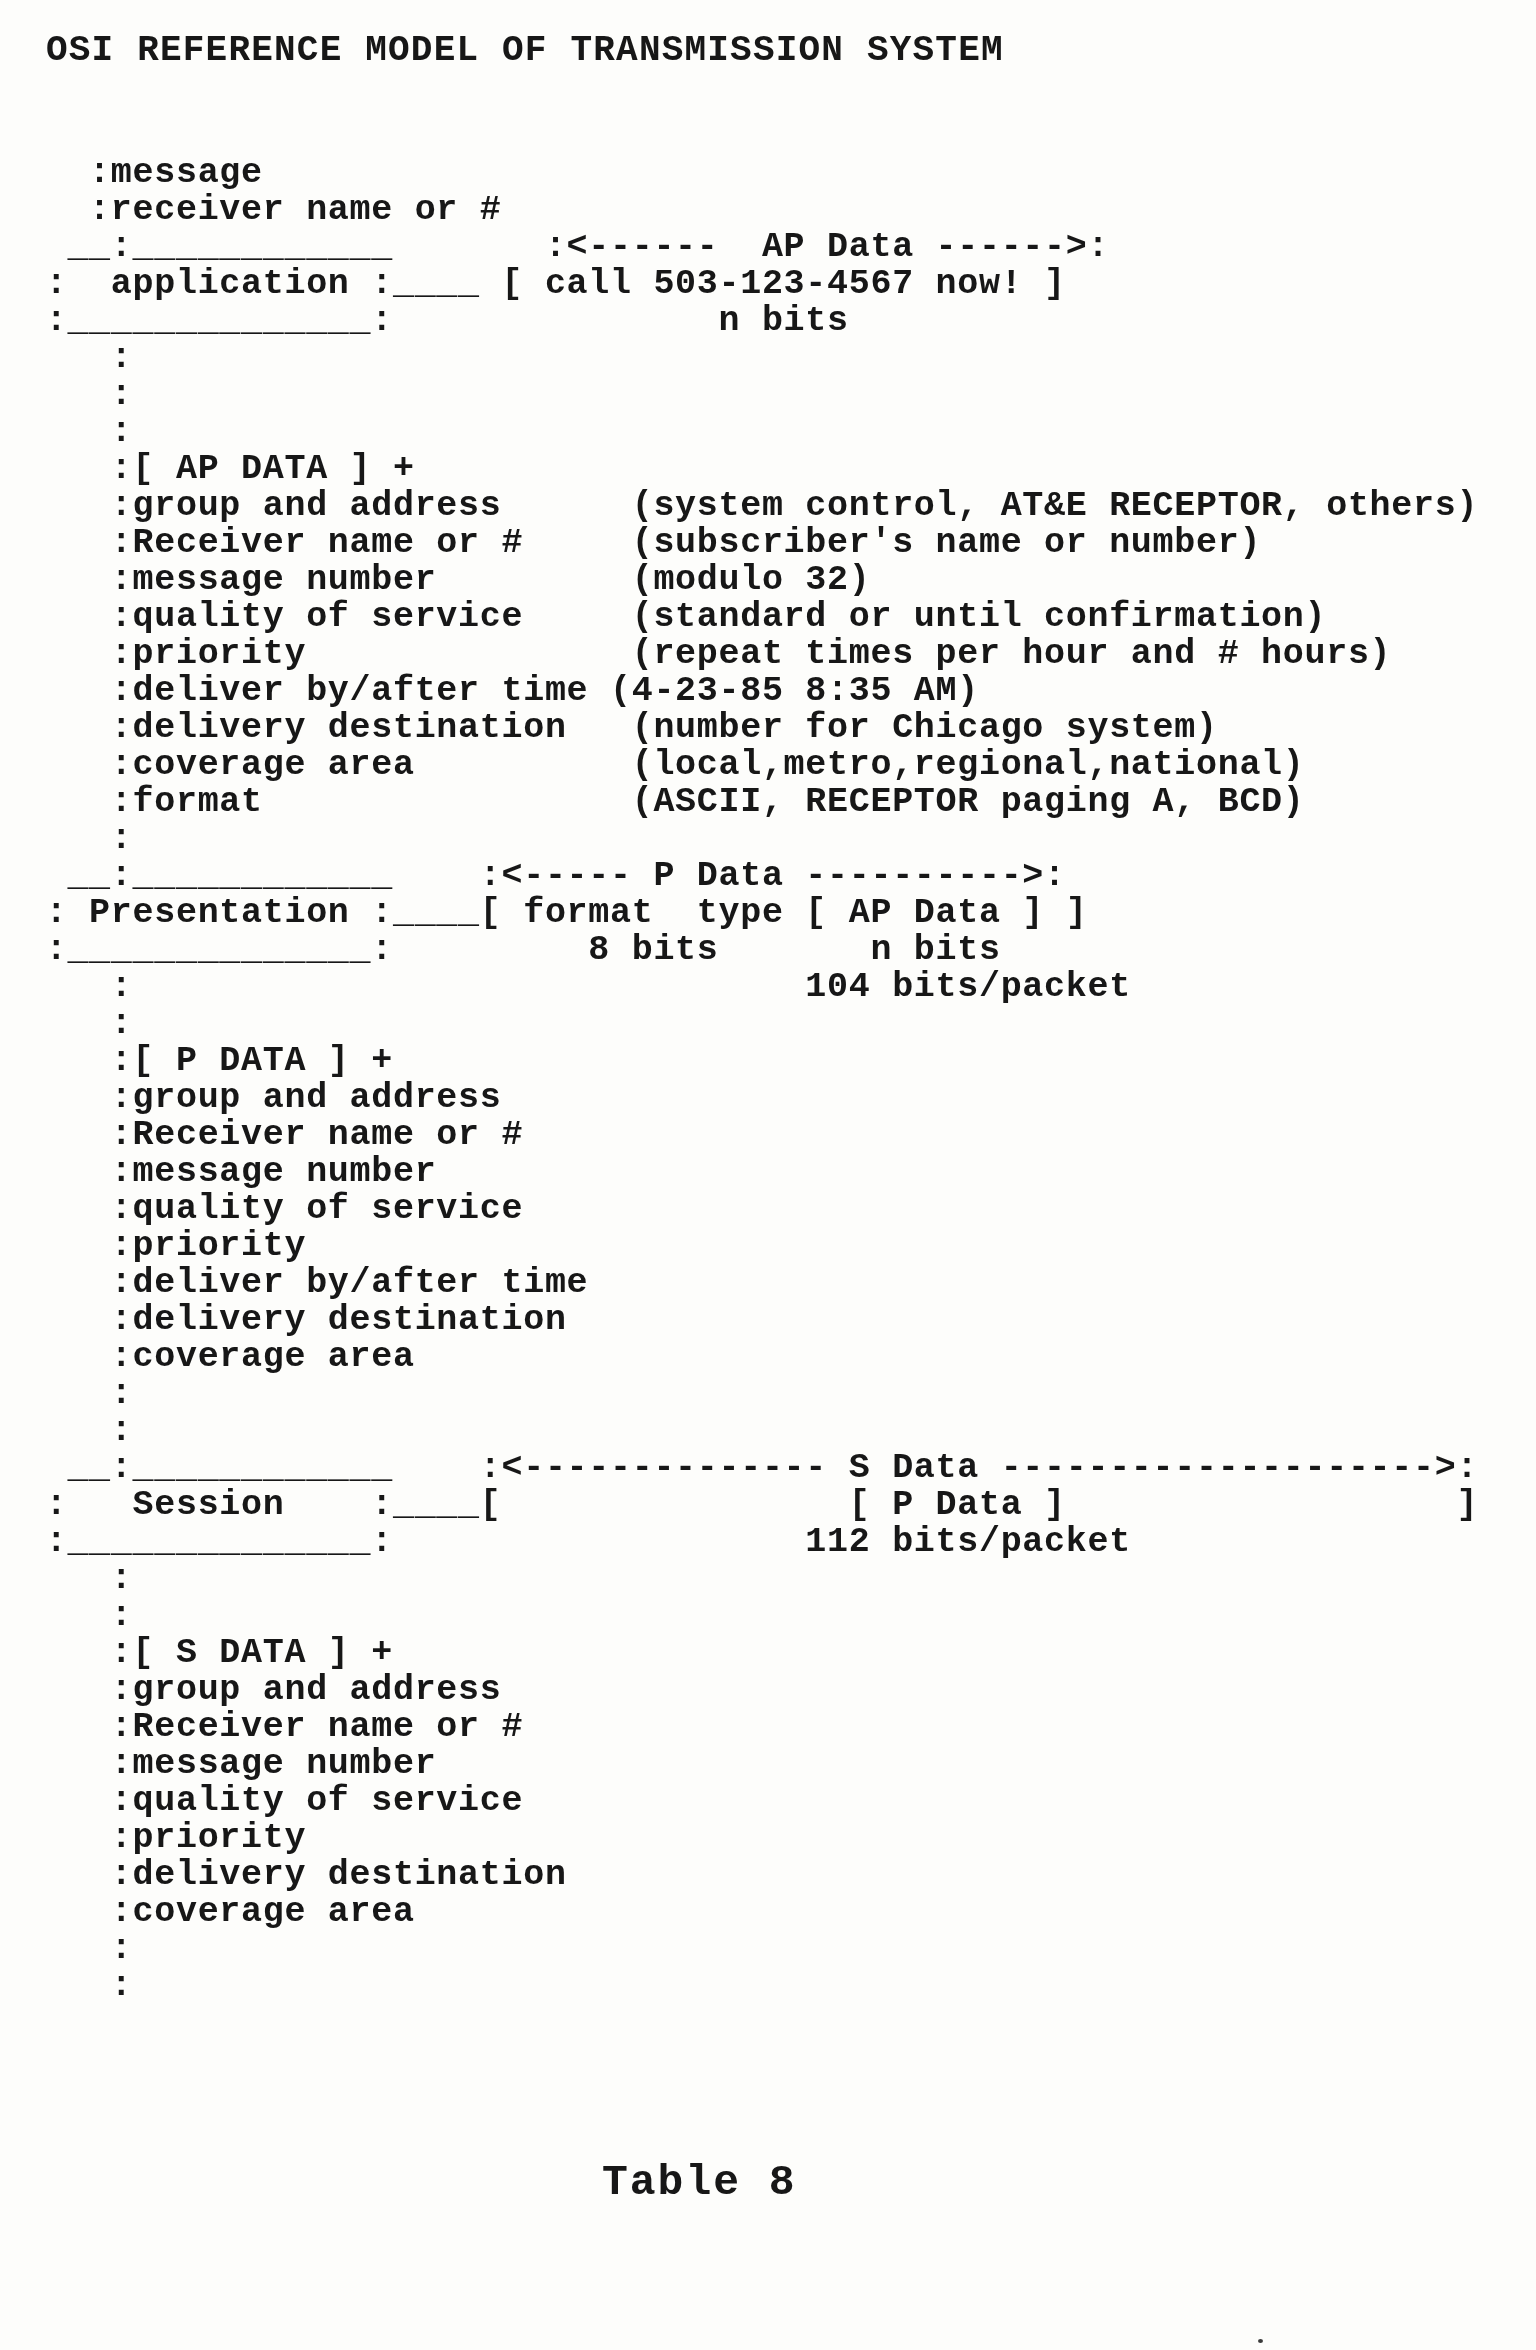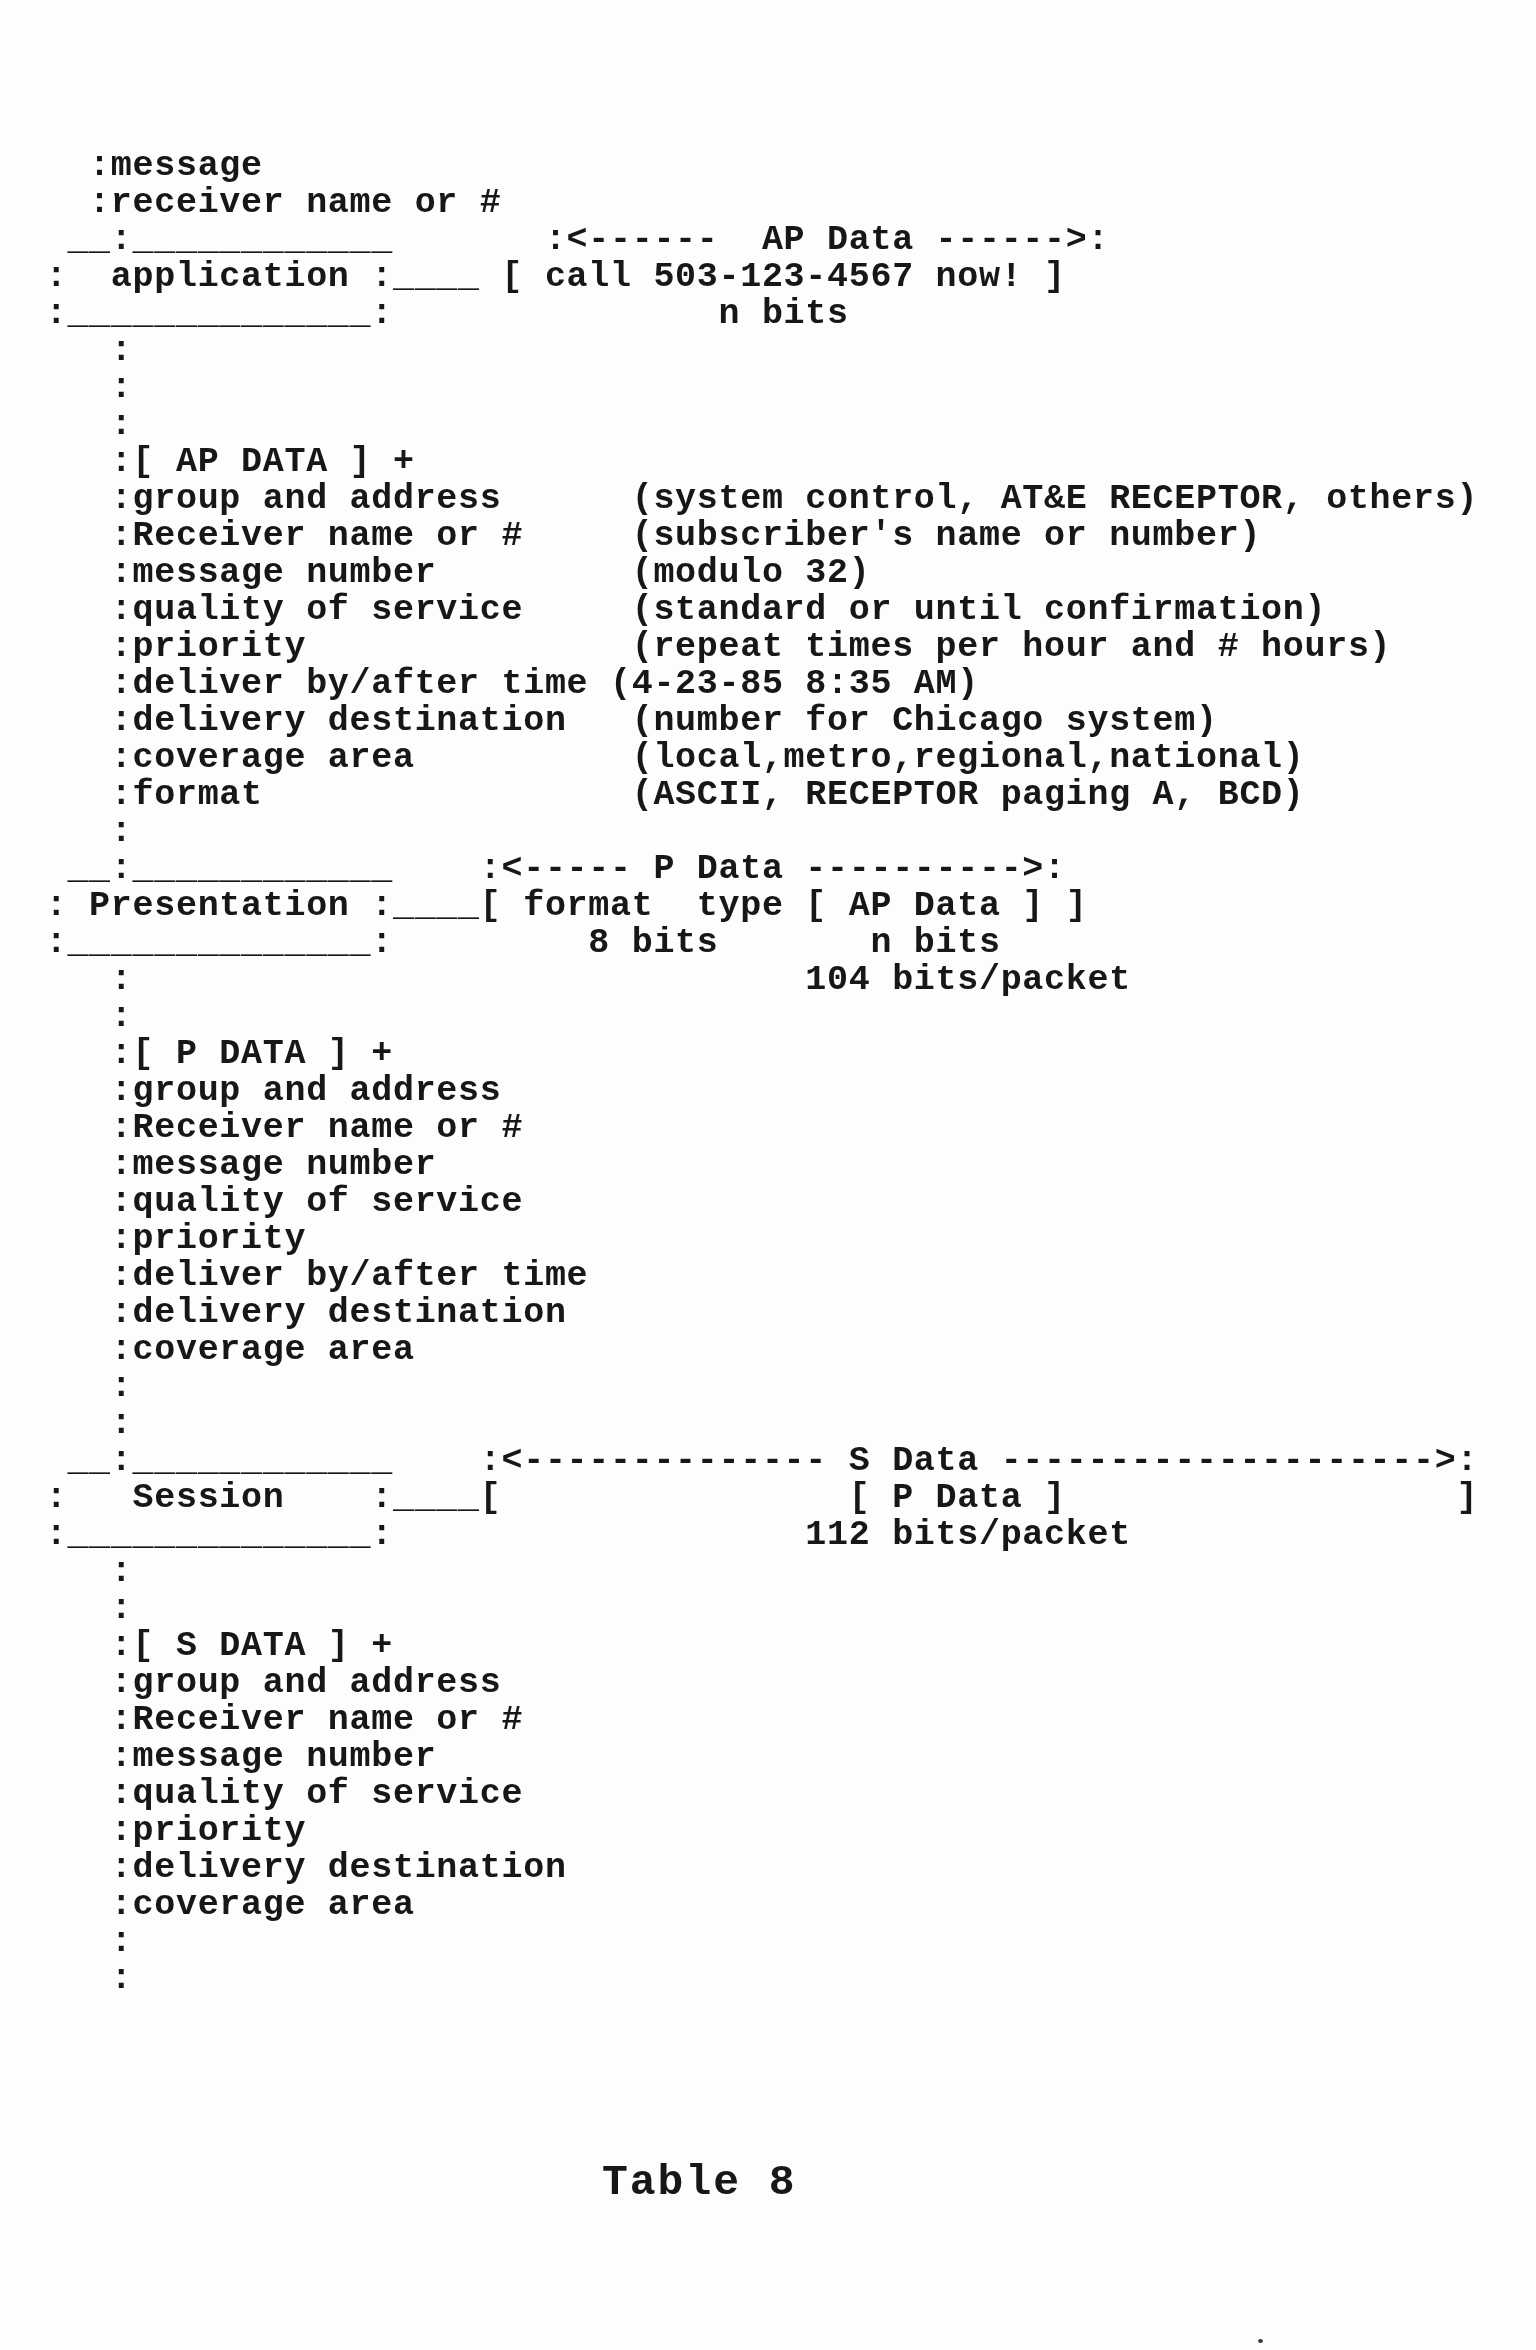--- a/index.html
+++ b/index.html
@@ -23,21 +23,21 @@
     left:46px;
     margin:0;
     font-size:36px;
     font-weight:bold;
     letter-spacing:1.2px;
     white-space:pre;
     font-family:inherit;
   }
   .diagram{
     position:absolute;
-    top:148px;
+    top:155px;
     left:24px;
   }
   .diagram pre{
     margin:0;
     font-family:inherit;
     font-size:35px;
     line-height:37px;
     font-weight:bold;
     letter-spacing:0.7px;
     white-space:pre;
@@ -59,20 +59,21 @@
     height:4px;
     background:#3a3a3a;
     border-radius:50%;
   }
 </style>
 </head>
 <body>
 
 <div class="page">
 
+  <h1 class="doc-title">OSI REFERENCE MODEL OF TRANSMISSION SYSTEM</h1>
 
   <div class="diagram">
     <pre>   :message
    :receiver name or #
   __:____________       :&lt;------  AP Data ------&gt;:
  :  application :____ [ call 503-123-4567 now! ]
  :______________:               n bits
     :
     :
     :

